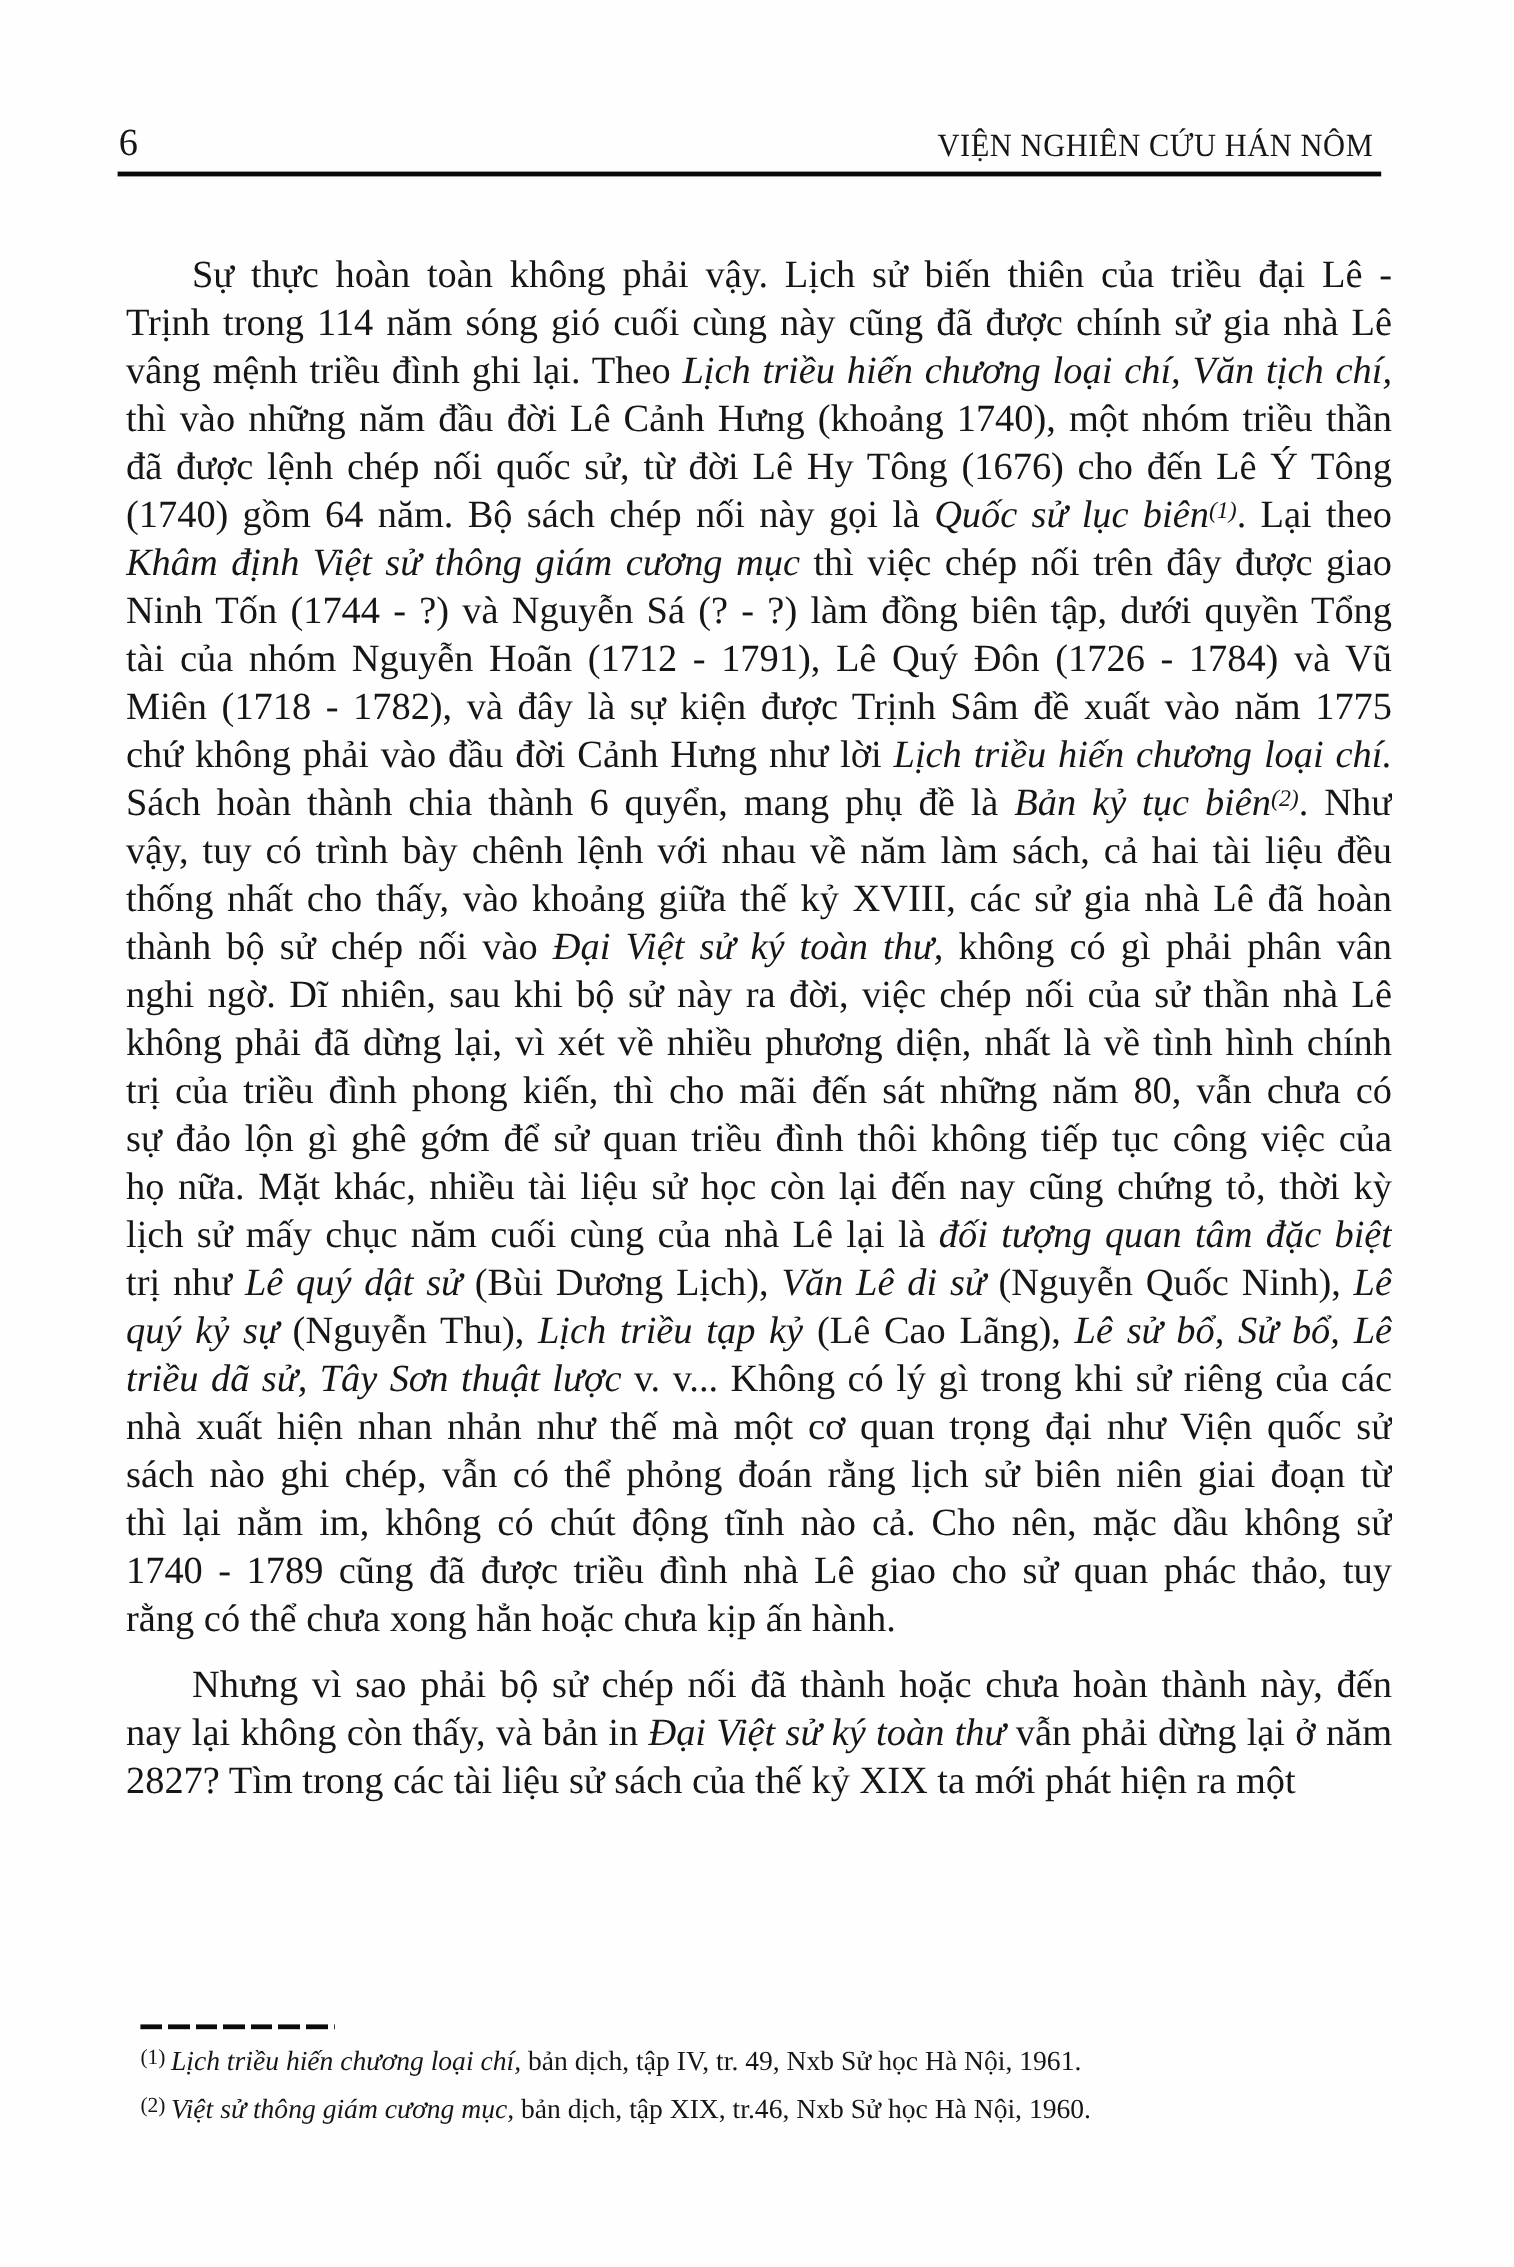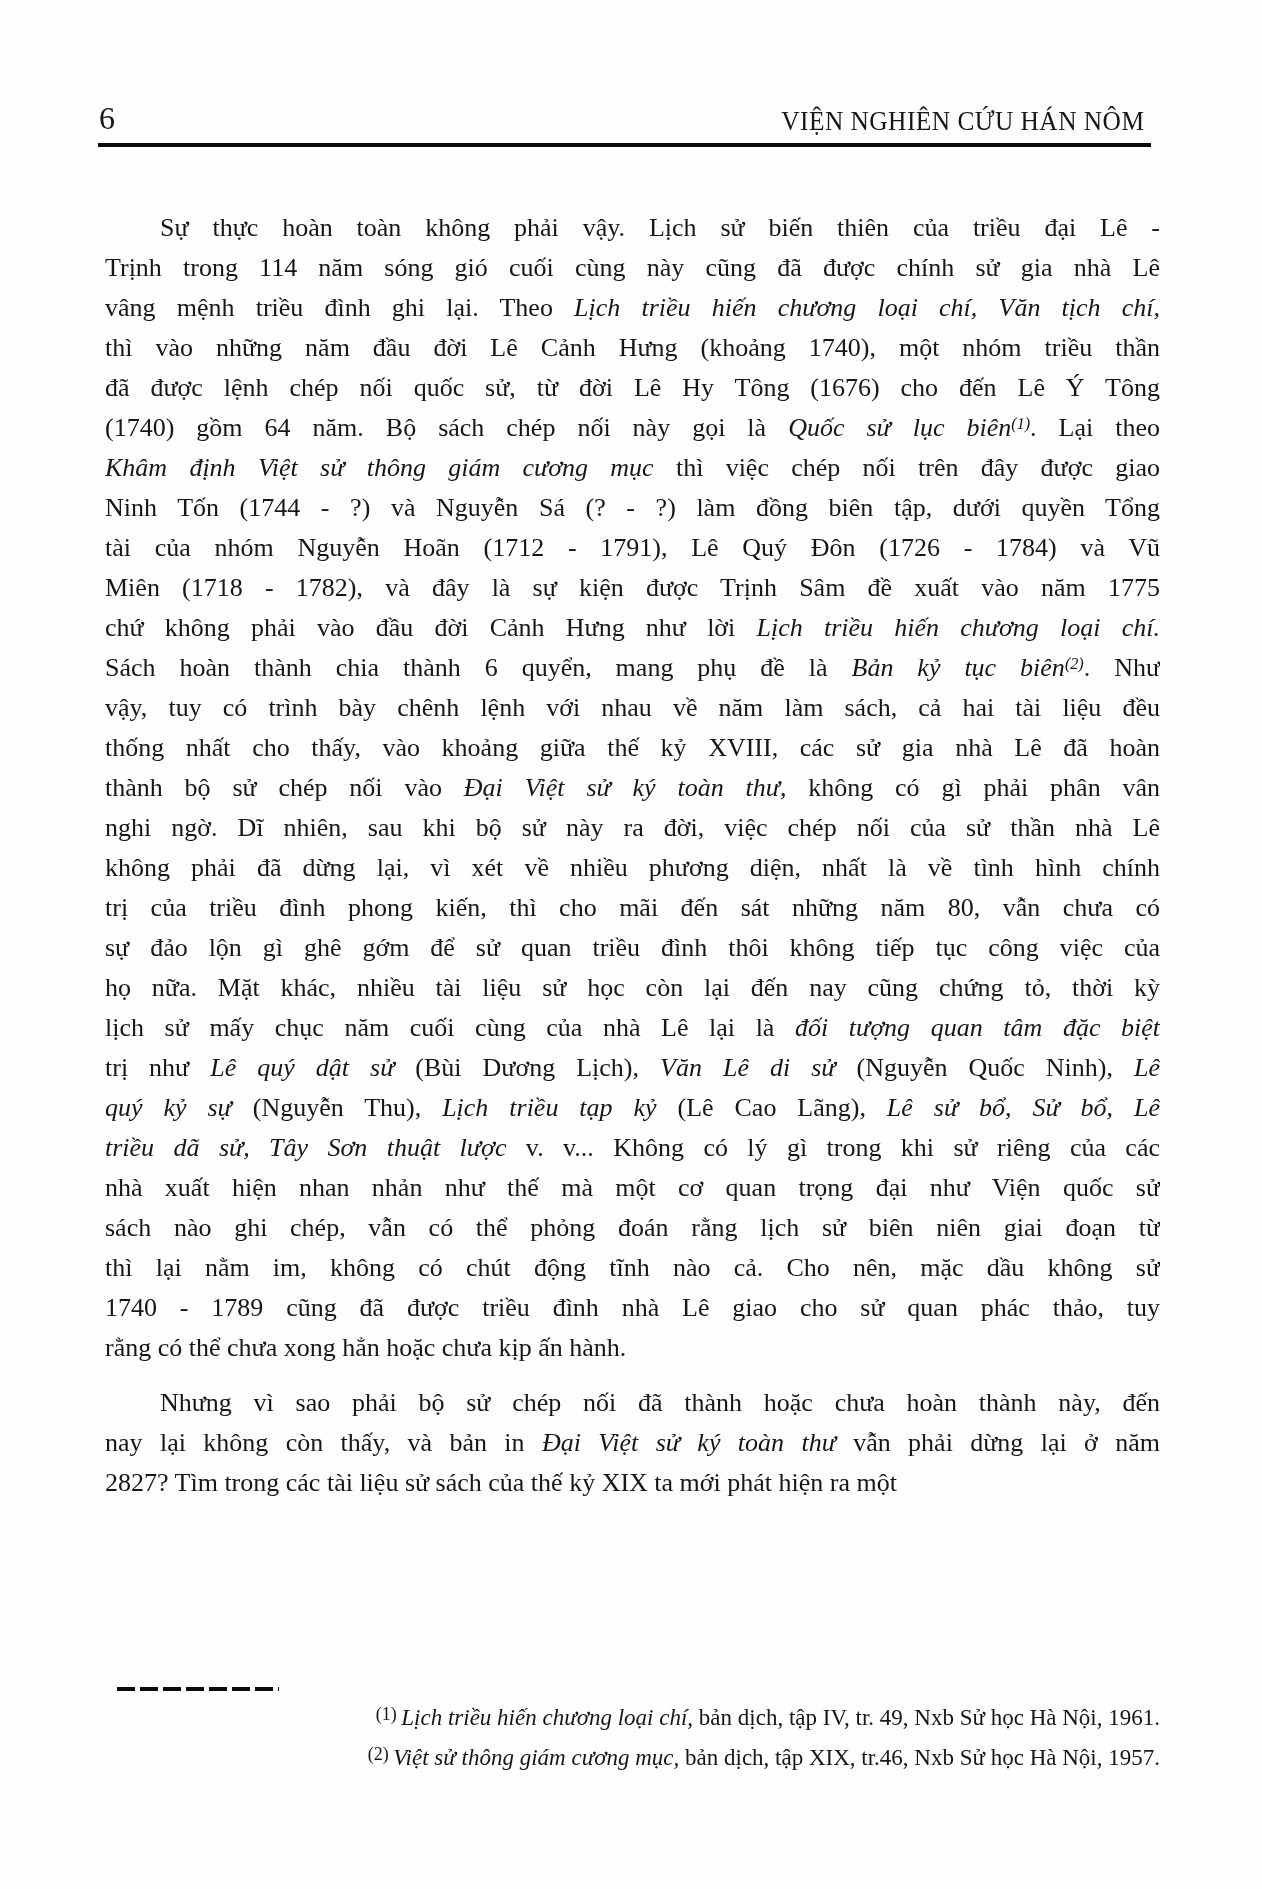--- a/index.html
+++ b/index.html
@@ -11,34 +11,34 @@
   .page-number { position:absolute; left:99px; top:100px; font-size:32px; line-height:36px; }
   .running-title {
     position:absolute; right:118px; top:106px; font-size:27px; line-height:30px;
     letter-spacing:0.5px; transform:scaleX(0.94); transform-origin:100% 50%; white-space:nowrap;
   }
   .header-rule { position:absolute; left:98px; top:143px; width:1053px; height:4px; background:#0a0a0a; }
   
   .body-text { position:absolute; left:105px; top:208px; width:1055px; }
   .paragraph + .paragraph { margin-top:15px; }
   .line {
-    height:40px; line-height:40px; font-size:26px;
+    height:40px; line-height:40px; font-size:32px;
     text-align:justify; text-align-last:justify; overflow:hidden; white-space:normal;
   }
   .line.first { text-indent:55px; }
   .line.last { text-align-last:left; }
   .it { font-style:italic; }
   .sup { font-size:0.62em; vertical-align:7px; line-height:0; }
   
   .footnote-separator {
     position:absolute; left:117px; top:1687px; width:162px; height:4px;
     background:repeating-linear-gradient(90deg,#0a0a0a 0 18px, transparent 18px 23px);
   }
   .footnotes { position:absolute; left:117px; top:1698px; width:1043px; }
-  .footnote-line { height:40px; line-height:40px; font-size:23px; text-align:right; }
+  .footnote-line { height:40px; line-height:40px; font-size:23px; text-align:left; }
   .footnote-line .sup { font-size:0.78em; vertical-align:5px; }
 </style>
 </head>
 <body>
 
 <div class="page">
   <div class="page-number">6</div>
   <div class="running-title">VIỆN NGHIÊN CỨU HÁN NÔM</div>
   <div class="header-rule"></div>
 
@@ -77,15 +77,15 @@
       <div class="paragraph">
         <div class="line first"><span>Nhưng vì sao phải bộ sử chép nối đã thành hoặc chưa hoàn thành này, đến</span></div>
         <div class="line"><span>nay lại không còn thấy, và bản in </span><span class="it">Đại Việt sử ký toàn thư</span><span> vẫn phải dừng lại ở năm</span></div>
         <div class="line last"><span>2827? Tìm trong các tài liệu sử sách của thế kỷ XIX ta mới phát hiện ra một</span></div>
       </div>
     </div>
 
   <div class="footnote-separator"></div>
   <div class="footnotes">
       <div class="footnote-line"><span class="sup">(1) </span><span class="it">Lịch triều hiến chương loại chí,</span><span> bản dịch, tập IV, tr. 49, Nxb Sử học Hà Nội, 1961.</span></div>
-      <div class="footnote-line"><span class="sup">(2) </span><span class="it">Việt sử thông giám cương mục,</span><span> bản dịch, tập XIX, tr.46, Nxb Sử học Hà Nội, 1957.</span></div>
+      <div class="footnote-line"><span class="sup">(2) </span><span class="it">Việt sử thông giám cương mục,</span><span> bản dịch, tập XIX, tr.46, Nxb Sử học Hà Nội, 1960.</span></div>
     </div>
 </div>
 
 </body></html>

